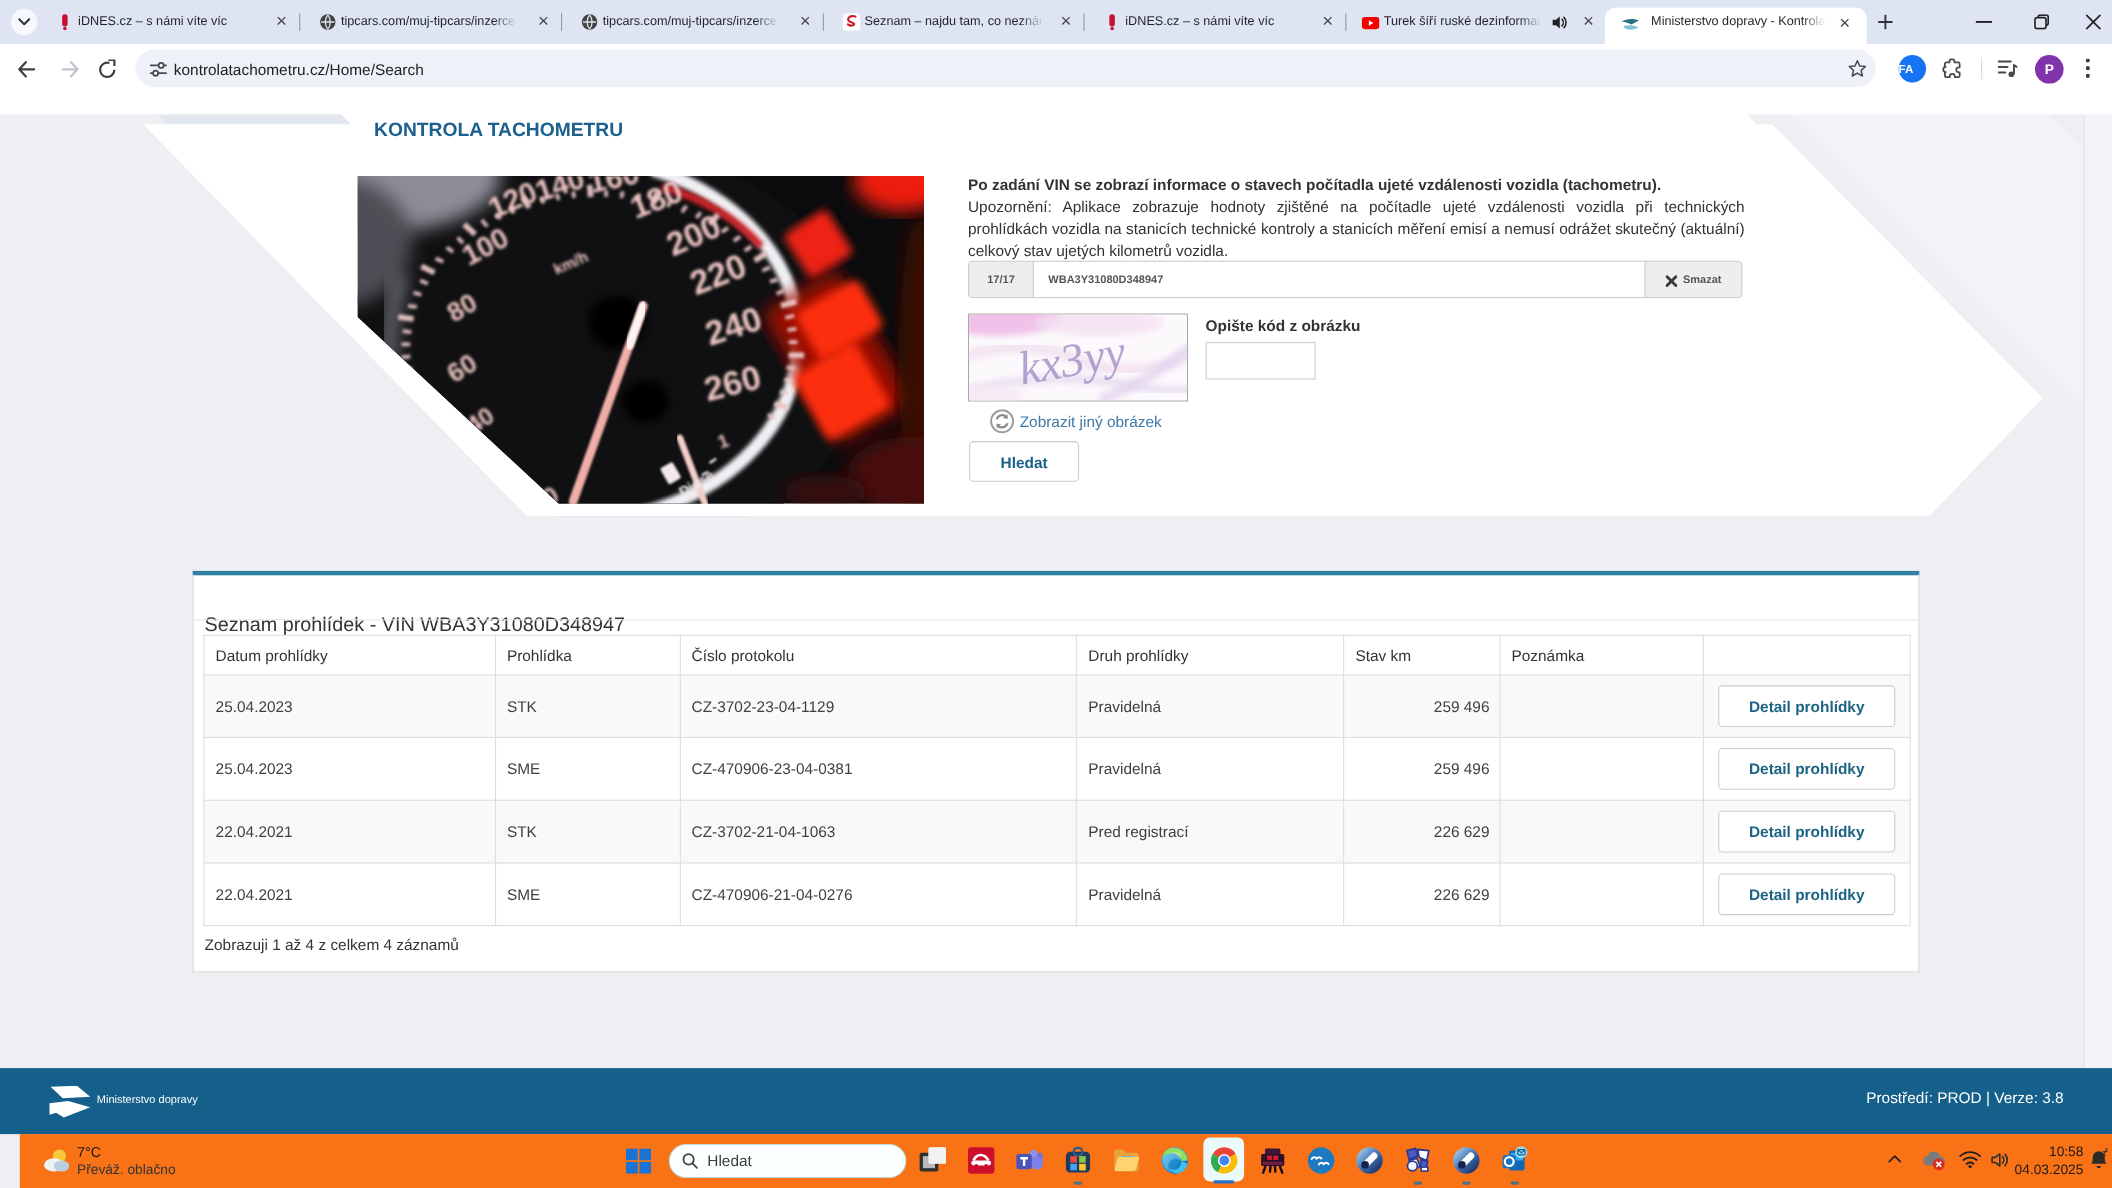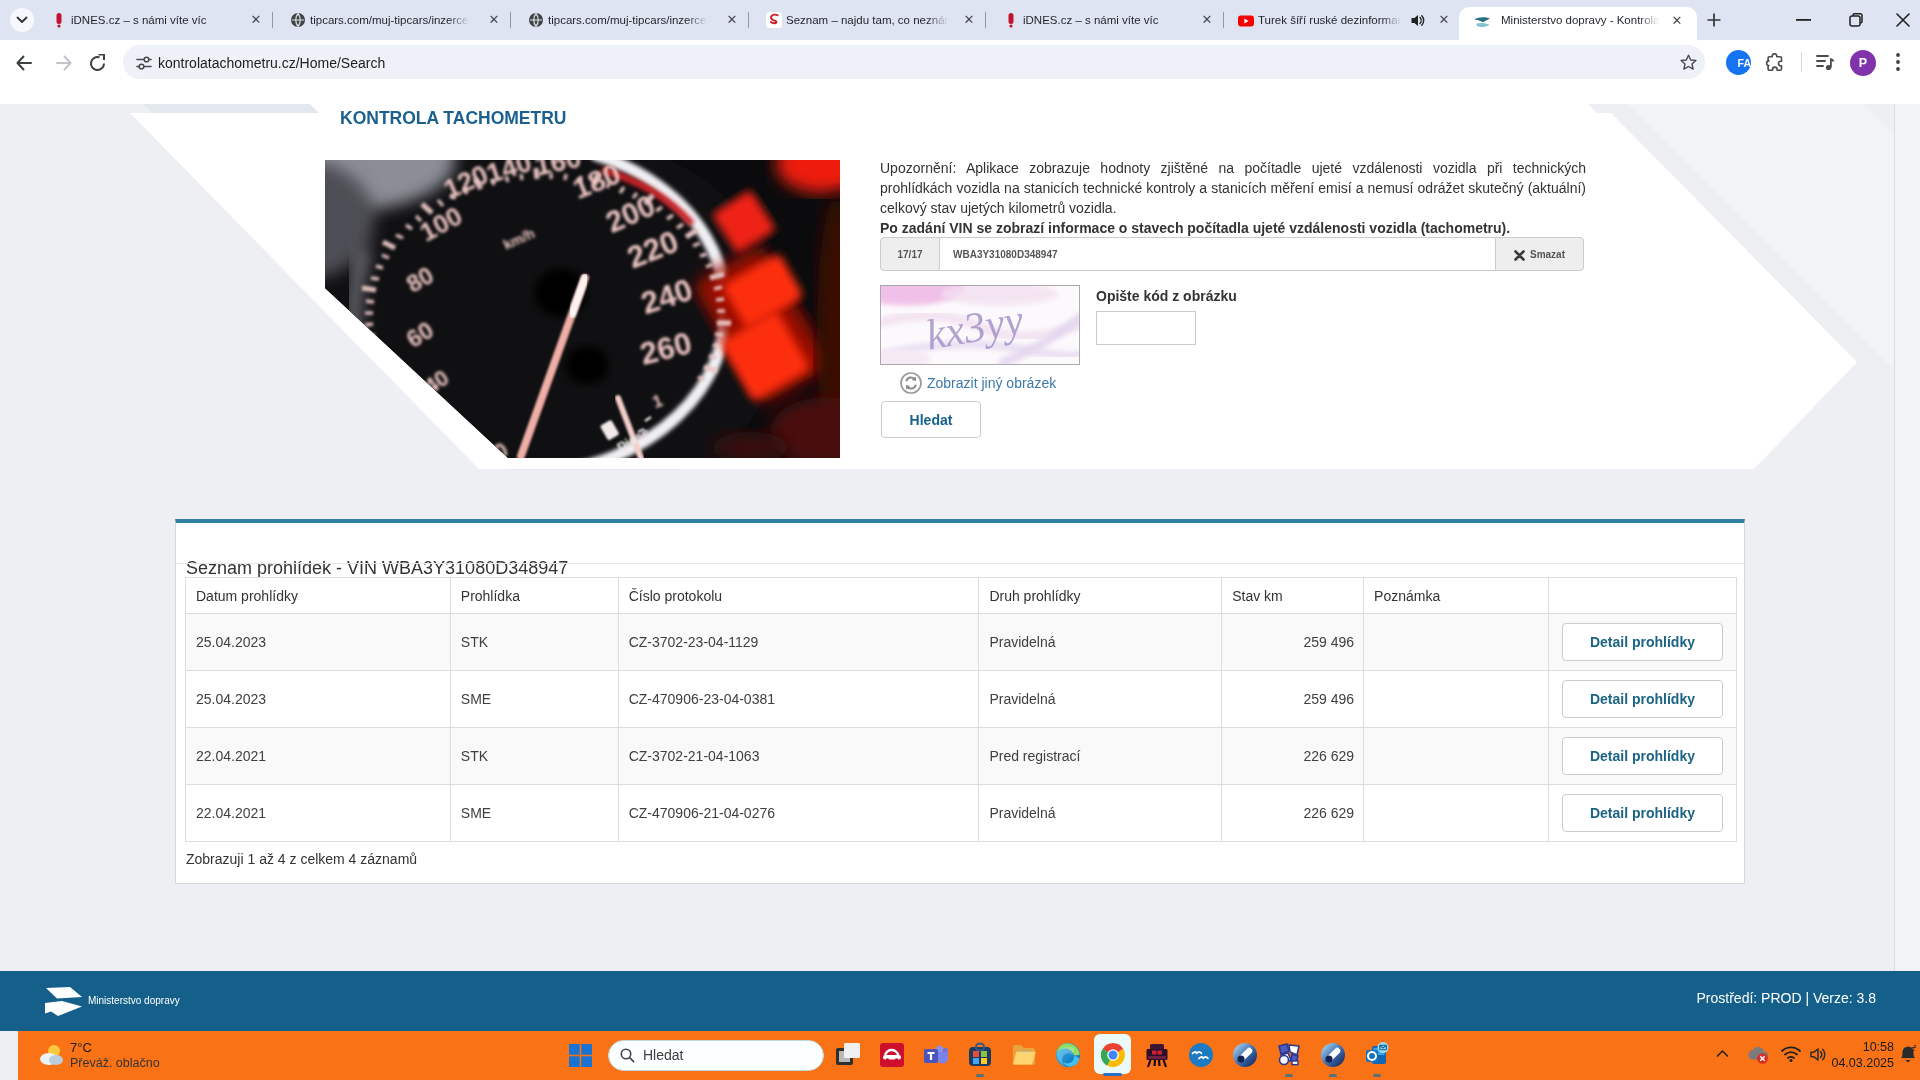--- a/index.html
+++ b/index.html
@@ -190,22 +190,22 @@
       <g stroke="#efe3e4" stroke-width="2.2" filter="url(#b1)">
         <line x1="320" y1="261" x2="326" y2="257"></line>
         <line x1="313" y1="272" x2="319" y2="269"></line>
         <line x1="306" y1="283" x2="312" y2="280"></line>
         <line x1="300" y1="293" x2="306" y2="291"></line>
       </g>
     </g>
   </svg>
 
   <div class="abs" style="left:880px;top:70px;width:706px;font-size:14px;line-height:20px;color:#333">
+    <div style="font-weight:bold">Po zadání VIN se zobrazí informace o stavech počítadla ujeté vzdálenosti vozidla (tachometru).</div>
     <div style="text-align:justify">Upozornění: Aplikace zobrazuje hodnoty zjištěné na počítadle ujeté vzdálenosti vozidla při technických prohlídkách vozidla na stanicích technické kontroly a stanicích měření emisí a nemusí odrážet skutečný (aktuální) celkový stav ujetých kilometrů vozidla.</div>
-    <div style="font-weight:bold">Po zadání VIN se zobrazí informace o stavech počítadla ujeté vzdálenosti vozidla (tachometru).</div>
   </div>
 
   <div id="vingroup" style="top:149px">
     <div class="addon" id="vin-l">17/17</div>
     <div id="vin-i">WBA3Y31080D348947</div>
     <div class="addon" id="vin-r"><svg width="11" height="11" viewBox="0 0 11 11" style="margin-right:5px;margin-top:2px">
             <path d="M1.5 1.5 L9.5 9.5 M9.5 1.5 L1.5 9.5" stroke="#3a3a3a" stroke-width="2.6" stroke-linecap="round"></path>
           </svg>Smazat</div>
   </div>
 
@@ -421,21 +421,21 @@
         <circle cx="10.5" cy="4.5" r="2.3" fill="#fff" stroke="#474b50" stroke-width="1.6"></circle>
         <circle cx="5.5" cy="11.5" r="2.3" fill="#fff" stroke="#474b50" stroke-width="1.6"></circle>
       </svg>
   <div class="abs" style="left:158px;top:15px;font-size:14px;color:#202124">kontrolatachometru.cz/Home/Search</div>
 
   <svg class="abs" style="left:1680px;top:14px" width="17" height="17" viewBox="0 0 17 17">
         <path d="M8.5 1.2 L10.7 6 L15.9 6.5 L12 10 L13.1 15.1 L8.5 12.5 L3.9 15.1 L5 10 L1.1 6.5 L6.3 6 Z" fill="none" stroke="#474b50" stroke-width="1.4" stroke-linejoin="round"></path>
       </svg>
 
   <div class="abs" style="left:1726px;top:10px;width:25px;height:25px;border-radius:50%;background:#1674f3"></div>
-  <div class="abs" style="left:1726px;top:17px;width:25px;text-align:right;font-size:10.5px;font-weight:bold;color:#fff">FA</div>
+  <div class="abs" style="left:1726px;top:17px;width:25px;text-align:left;font-size:10.5px;font-weight:bold;color:#fff">FA</div>
 
   <svg class="abs" style="left:1765px;top:13px" width="20" height="20" viewBox="0 0 20 20">
         <path d="M7.2 3 a2.3 2.3 0 0 1 4.6 0 v0.8 h3.4 a1.3 1.3 0 0 1 1.3 1.3 v3.1 h-0.8 a2.3 2.3 0 0 0 0 4.6 h0.8 v3.1 a1.3 1.3 0 0 1 -1.3 1.3 h-3.1 v-0.8 a2.3 2.3 0 0 0 -4.6 0 v0.8 H4.4 a1.3 1.3 0 0 1 -1.3 -1.3 v-3.4 h0.8 a2.3 2.3 0 0 1 0 -4.6 H3.1 V5.1 a1.3 1.3 0 0 1 1.3 -1.3 h2.8 Z" fill="none" stroke="#474b50" stroke-width="1.6" stroke-linejoin="round"></path>
       </svg>
   <div class="abs" style="left:1801px;top:12px;width:1px;height:20px;background:#d4d7dc"></div>
 
   <svg class="abs" style="left:1816px;top:14px" width="19" height="17" viewBox="0 0 19 17">
         <g stroke="#474b50" stroke-width="1.8" stroke-linecap="round">
           <line x1="1" y1="2" x2="12" y2="2"></line>
           <line x1="1" y1="7" x2="9" y2="7"></line>

